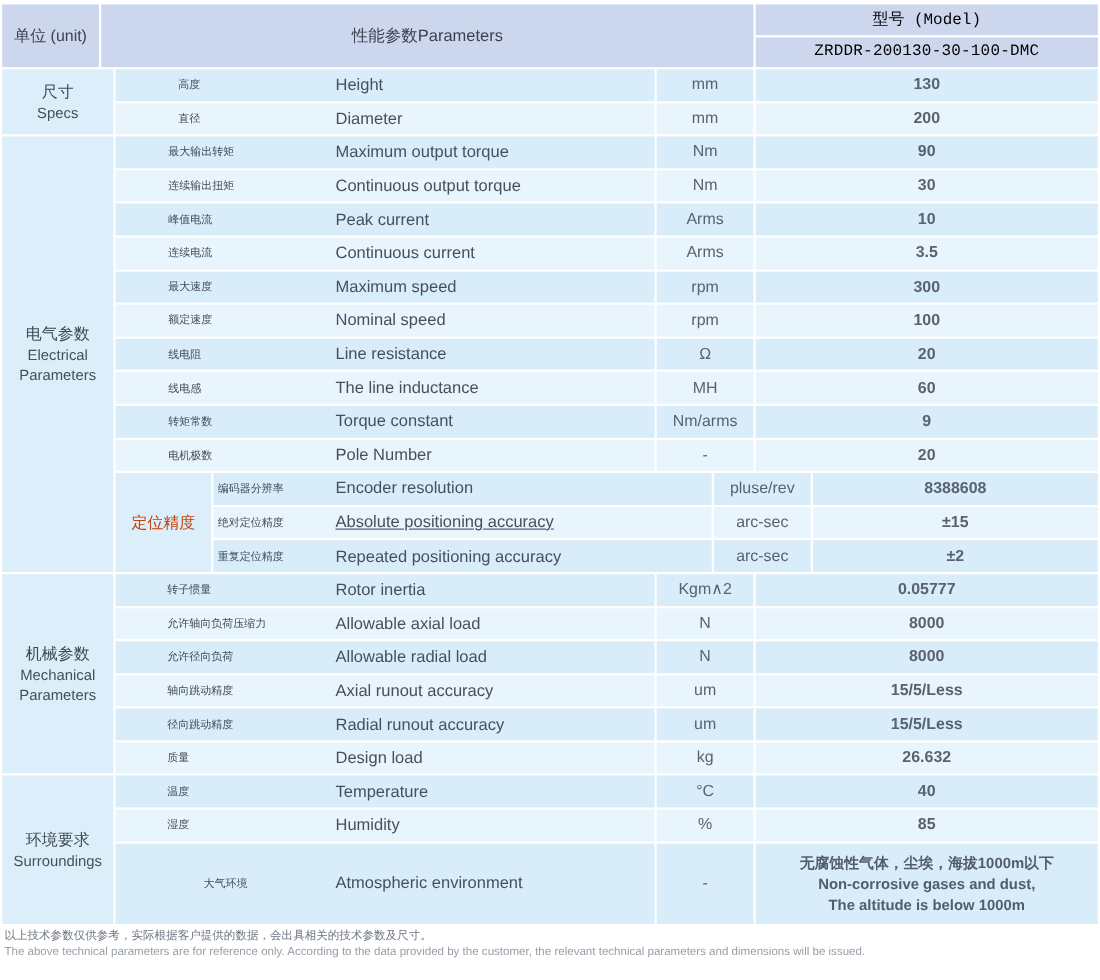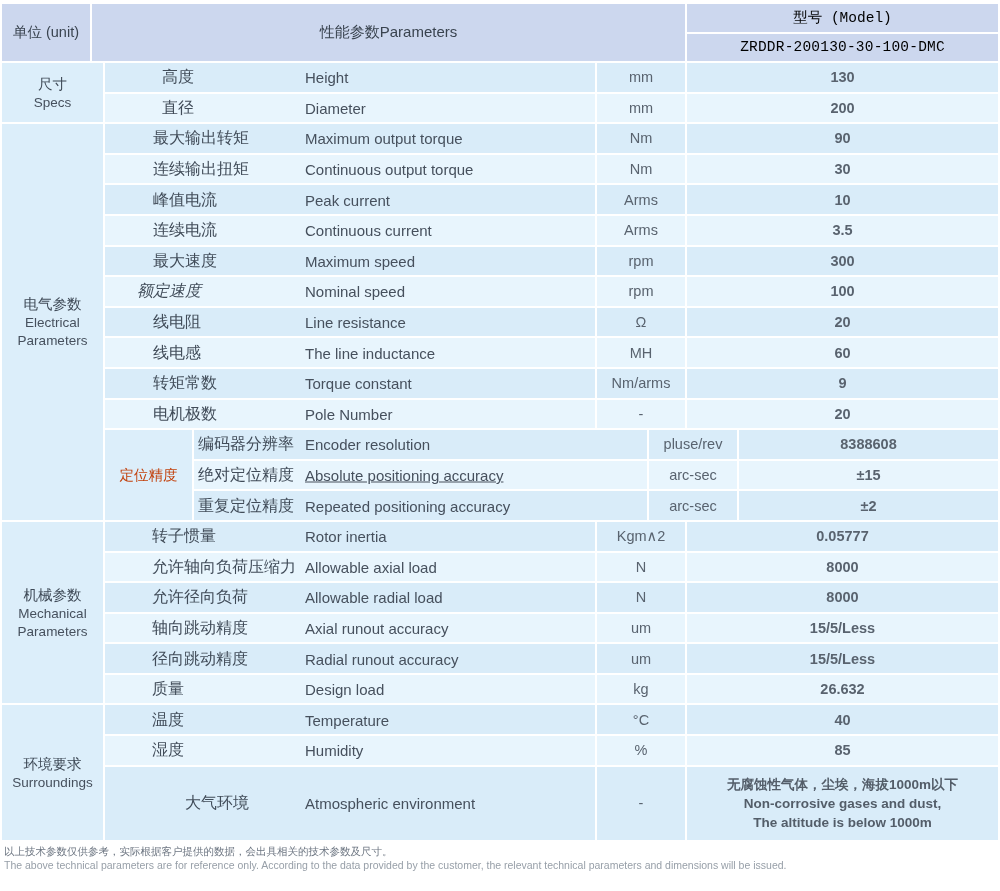--- a/index.html
+++ b/index.html
@@ -31,21 +31,21 @@
   .rows{flex:1;display:flex;flex-direction:column;gap:2px;}
 
   
   .row{display:flex;gap:2px;height:28.6px;}
   .row.tall{height:73.2px;}
   .row.dark>div{background:var(--row-dark);}
   .row.light>div{background:var(--row-light);}
   .c-label{width:490px;position:relative;}
   .group .c-label{width:453px;}
   .c-label span{position:absolute;top:50%;transform:translateY(-50%);white-space:nowrap;}
-  .cn{font-size:16px;color:#414c59;}
+  .cn{font-size:10px;color:#414c59;}
   .en{font-size:15px;color:#46505d;}
   .c-unit{width:88px;display:flex;align-items:center;justify-content:center;
           font-size:14.5px;color:#59636f;}
   .c-value{flex:1;display:flex;flex-direction:column;align-items:center;justify-content:center;
            font-size:14.5px;color:#59636f;text-align:left;font-weight:bold;}
   .vline{line-height:19px;font-size:13.5px;color:#535d69;}
 
   
   .group{display:flex;gap:2px;}
   .group-label{width:87px;background:var(--label-col-bg);display:flex;align-items:center;
@@ -135,21 +135,21 @@
           <div class="row dark">
             <div class="c-label">
               <span class="cn" style="left: 48px;">最大速度</span>
               <span class="en" style="left: 200px;">Maximum speed</span>
             </div>
             <div class="c-unit">rpm</div>
             <div class="c-value">300</div>
           </div>
           <div class="row light">
             <div class="c-label">
-              <span class="cn" style="left: 32px; font-style: italic;">额定速度</span>
+              <span class="cn" style="left: 48px;">额定速度</span>
               <span class="en" style="left: 200px;">Nominal speed</span>
             </div>
             <div class="c-unit">rpm</div>
             <div class="c-value">100</div>
           </div>
           <div class="row dark">
             <div class="c-label">
               <span class="cn" style="left: 48px;">线电阻</span>
               <span class="en" style="left: 200px;">Line resistance</span>
             </div>

